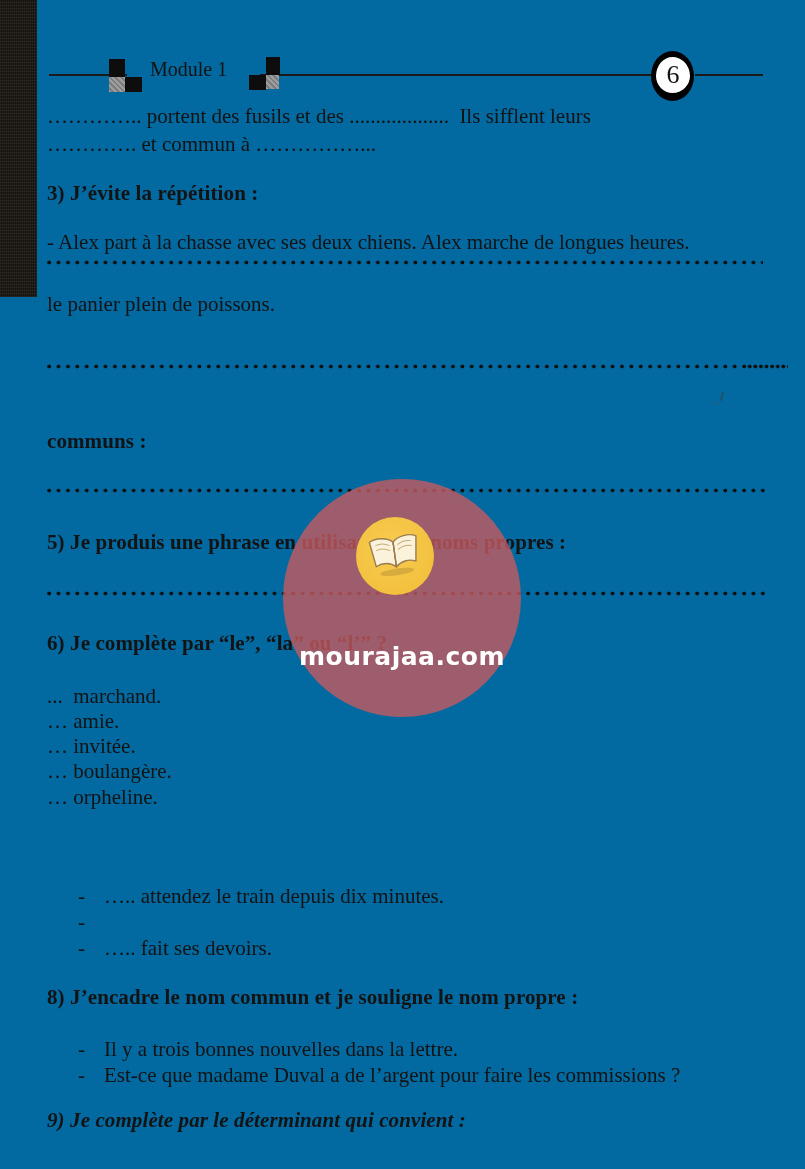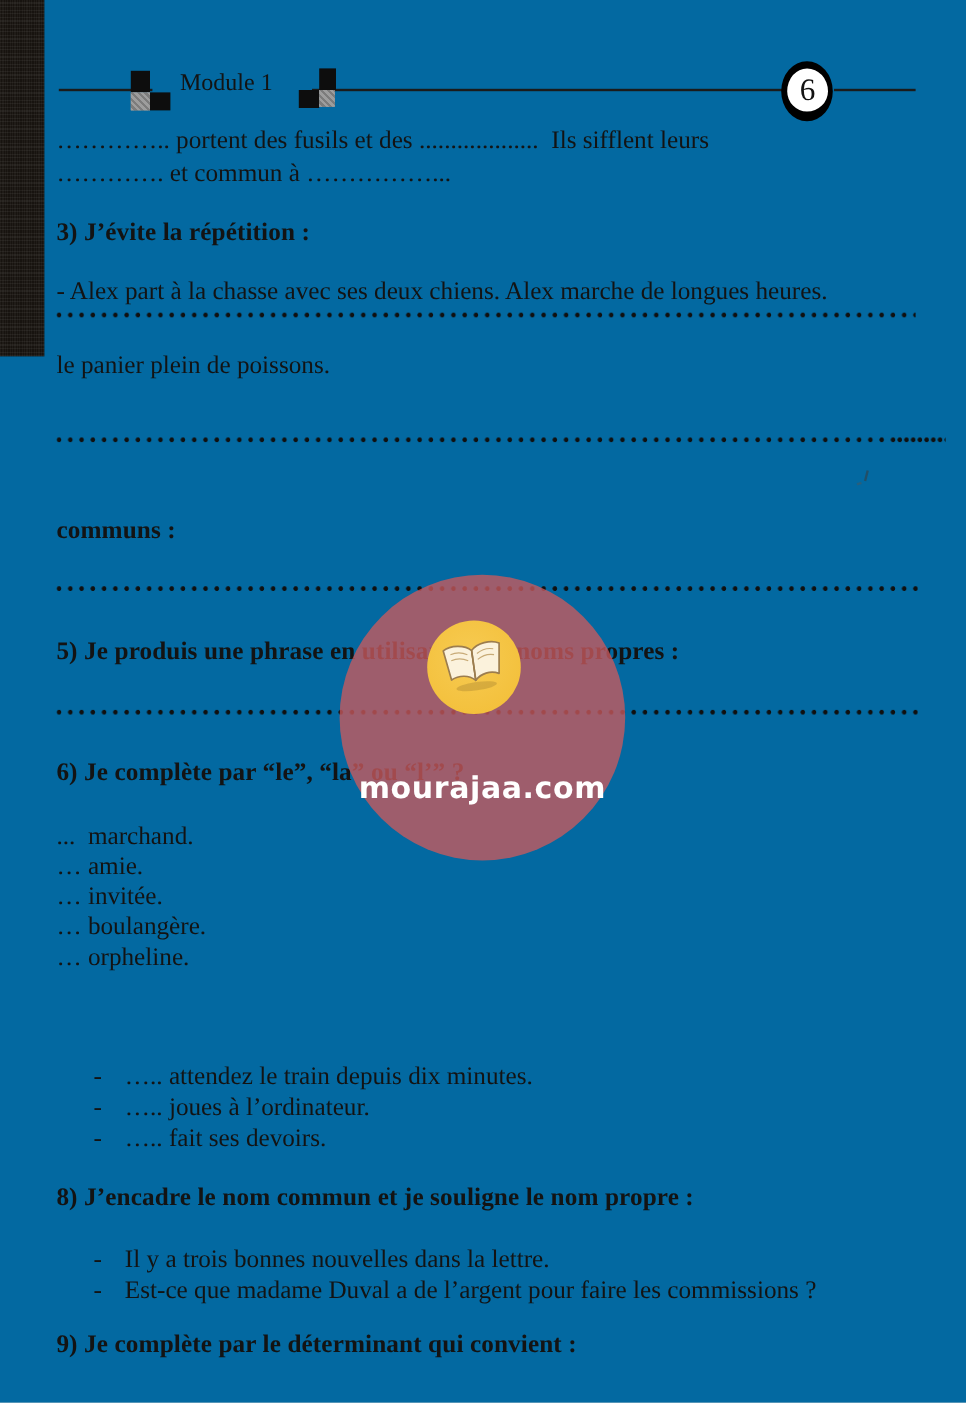--- a/index.html
+++ b/index.html
@@ -115,38 +115,37 @@
   <div class="tl" style="top:734px;">… invitée.</div>
   <div class="tl" style="top:759px;">… boulangère.</div>
   <div class="tl" style="top:785px;">… orpheline.</div>
 
   <div class="bullet" style="top:884px;">
     <span class="dash">-</span>
     <span>….. attendez le train depuis dix minutes.</span>
   </div>
   <div class="bullet" style="top:910px;">
     <span class="dash">-</span>
-    <span>….. joues à l’ordinateur.</span>
   </div>
   <div class="bullet" style="top:936px;">
     <span class="dash">-</span>
     <span>….. fait ses devoirs.</span>
   </div>
 
   <div class="tl bold" style="top:985px;">8) J’encadre le nom commun et je souligne le nom propre :</div>
   <div class="bullet" style="top:1037px;">
     <span class="dash">-</span>
     <span>Il y a trois bonnes nouvelles dans la lettre.</span>
   </div>
   <div class="bullet" style="top:1063px;">
     <span class="dash">-</span>
     <span>Est-ce que madame Duval a de l’argent pour faire les commissions ?</span>
   </div>
 
-  <div class="tl bold" style="top:1108px;">9) Je complète par le déterminant qui convient :</div>
+  <div class="tl bold" style="top:1108px;font-style:italic;">9) Je complète par le déterminant qui convient :</div>
 
   <span class="speck-a"></span>
   <span class="speck-b"></span>
 
   <div class="wm">
     <div class="wm-circle"></div>
     <div class="wm-badge">
       <svg width="54" height="44" viewBox="0 0 54 44">
         <ellipse cx="27" cy="38" rx="17" ry="3.5" fill="rgba(110,80,30,0.22)"></ellipse>
         <g fill="#fbf2dc" stroke="#9c7d4e" stroke-width="1.4" stroke-linejoin="round">

